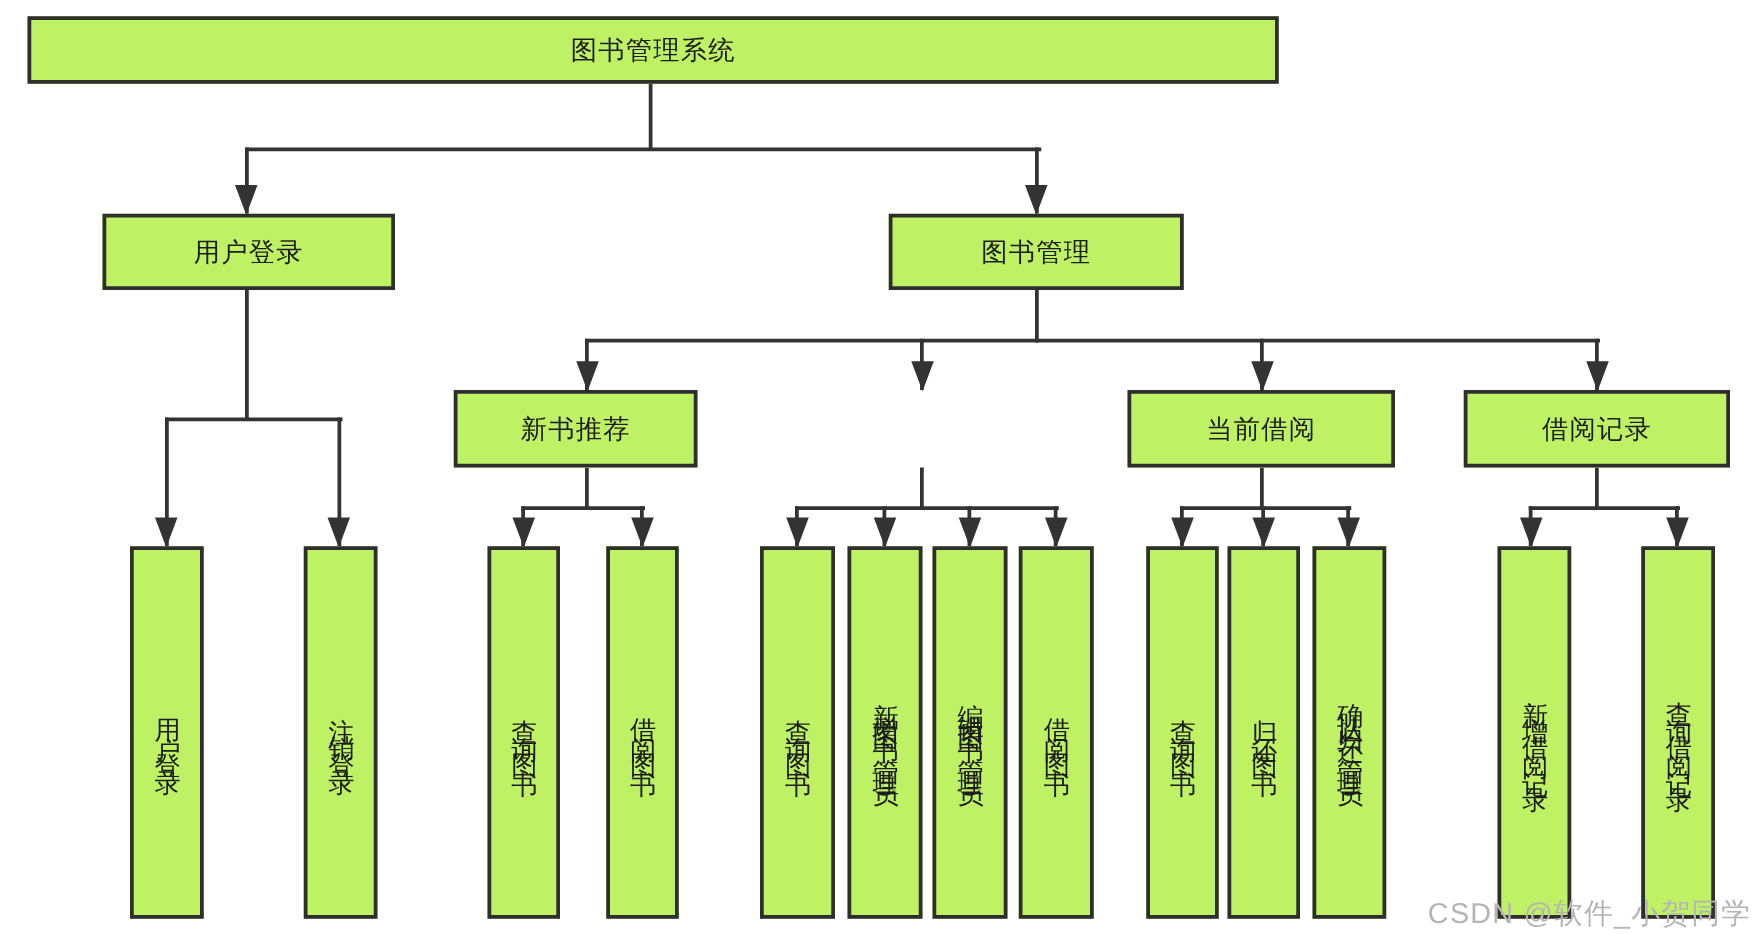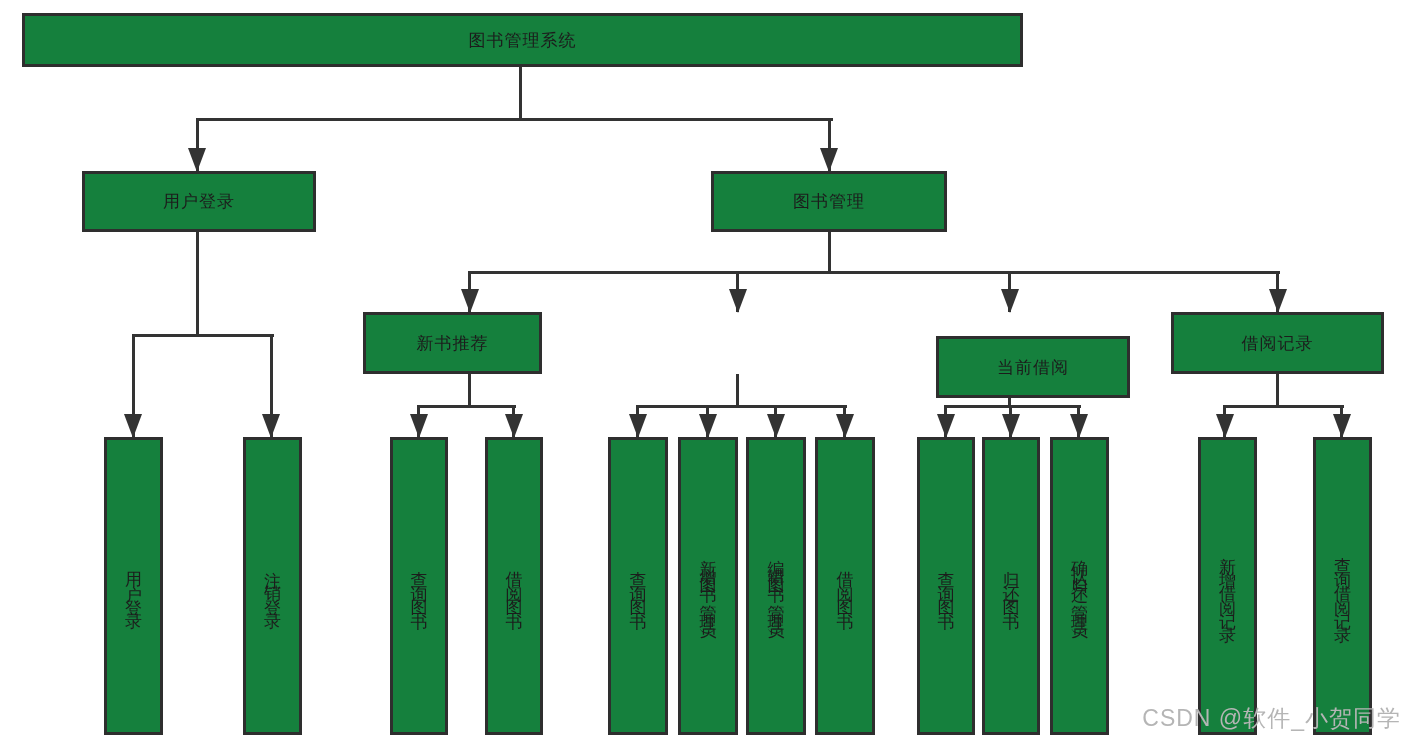--- a/index.html
+++ b/index.html
@@ -1,40 +1,40 @@
 <!DOCTYPE html>
 <html><head>
 <meta charset="utf-8">
 <style>
   html,body{margin:0;padding:0;background:#fff;}
   #canvas{
     position:relative;width:1405px;height:747px;background:#ffffff;
     font-family:"Liberation Sans","DejaVu Sans",sans-serif;overflow:hidden;
   }
   .box{
-    position:absolute;box-sizing:border-box;border:3px solid #2e2e2e;background:#15803d;
+    position:absolute;box-sizing:border-box;border:3px solid #2e2e2e;background:#bef264;
     display:flex;align-items:center;justify-content:center;
-    font-size:17px;color:#1c1c1c;letter-spacing:1px;z-index:2;
+    font-size:21px;color:#1c1c1c;letter-spacing:1px;z-index:2;
   }
   .leaf{top:437px;height:298px;}
   .vtext{
     writing-mode:vertical-rl;text-orientation:mixed;
     line-height:1;letter-spacing:14px;white-space:nowrap;
   }
   .vtext.tight{letter-spacing:9px;}
   .hline,.vline{position:absolute;background:#333333;z-index:1;}
   .hline{height:3px;}
   .vline{width:3px;}
   .arrow{
     position:absolute;width:0;height:0;z-index:1;
     border-left:9px solid transparent;border-right:9px solid transparent;
     border-top:24px solid #333333;
   }
   .watermark{
-    position:absolute;right:4px;bottom:13px;font-size:23px;color:#b5b5b5;
+    position:absolute;right:4px;bottom:1px;font-size:23px;color:#b5b5b5;
     z-index:5;letter-spacing:1px;
   }
 </style>
 </head>
 <body>
 
 <div id="canvas">
 
   <div class="box" style="left:22px;top:13px;width:1001px;height:54px;">
     <span>图书管理系统</span>
@@ -65,24 +65,24 @@
   <div class="hline" style="left:468px;top:271px;width:812px;"></div>
   <div class="vline" style="left:468px;top:271px;height:41px;"></div>
   <div class="arrow" style="left:461px;top:289px;"></div>
   <div class="vline" style="left:736px;top:271px;height:41px;"></div>
   <div class="arrow" style="left:729px;top:289px;"></div>
   <div class="vline" style="left:1008px;top:271px;height:41px;"></div>
   <div class="arrow" style="left:1001px;top:289px;"></div>
   <div class="vline" style="left:1276px;top:271px;height:41px;"></div>
   <div class="arrow" style="left:1269px;top:289px;"></div>
 
-  <div class="box" style="left:363px;top:312px;width:179px;height:62px;align-items:center;">
+  <div class="box" style="left:363px;top:312px;width:195px;height:62px;align-items:center;">
     <span>新书推荐</span>
   </div>
-  <div class="box" style="left:936px;top:312px;width:194px;height:62px;margin-top:24px;">
+  <div class="box" style="left:902px;top:312px;width:214px;height:62px;">
     <span>当前借阅</span>
   </div>
   <div class="box" style="left:1171px;top:312px;width:213px;height:62px;">
     <span>借阅记录</span>
   </div>
 
   <div class="vline" style="left:468px;top:374px;height:34px;"></div>
   <div class="hline" style="left:417px;top:405px;width:99px;"></div>
   <div class="vline" style="left:417px;top:405px;height:32px;"></div>
   <div class="arrow" style="left:410px;top:414px;"></div>

